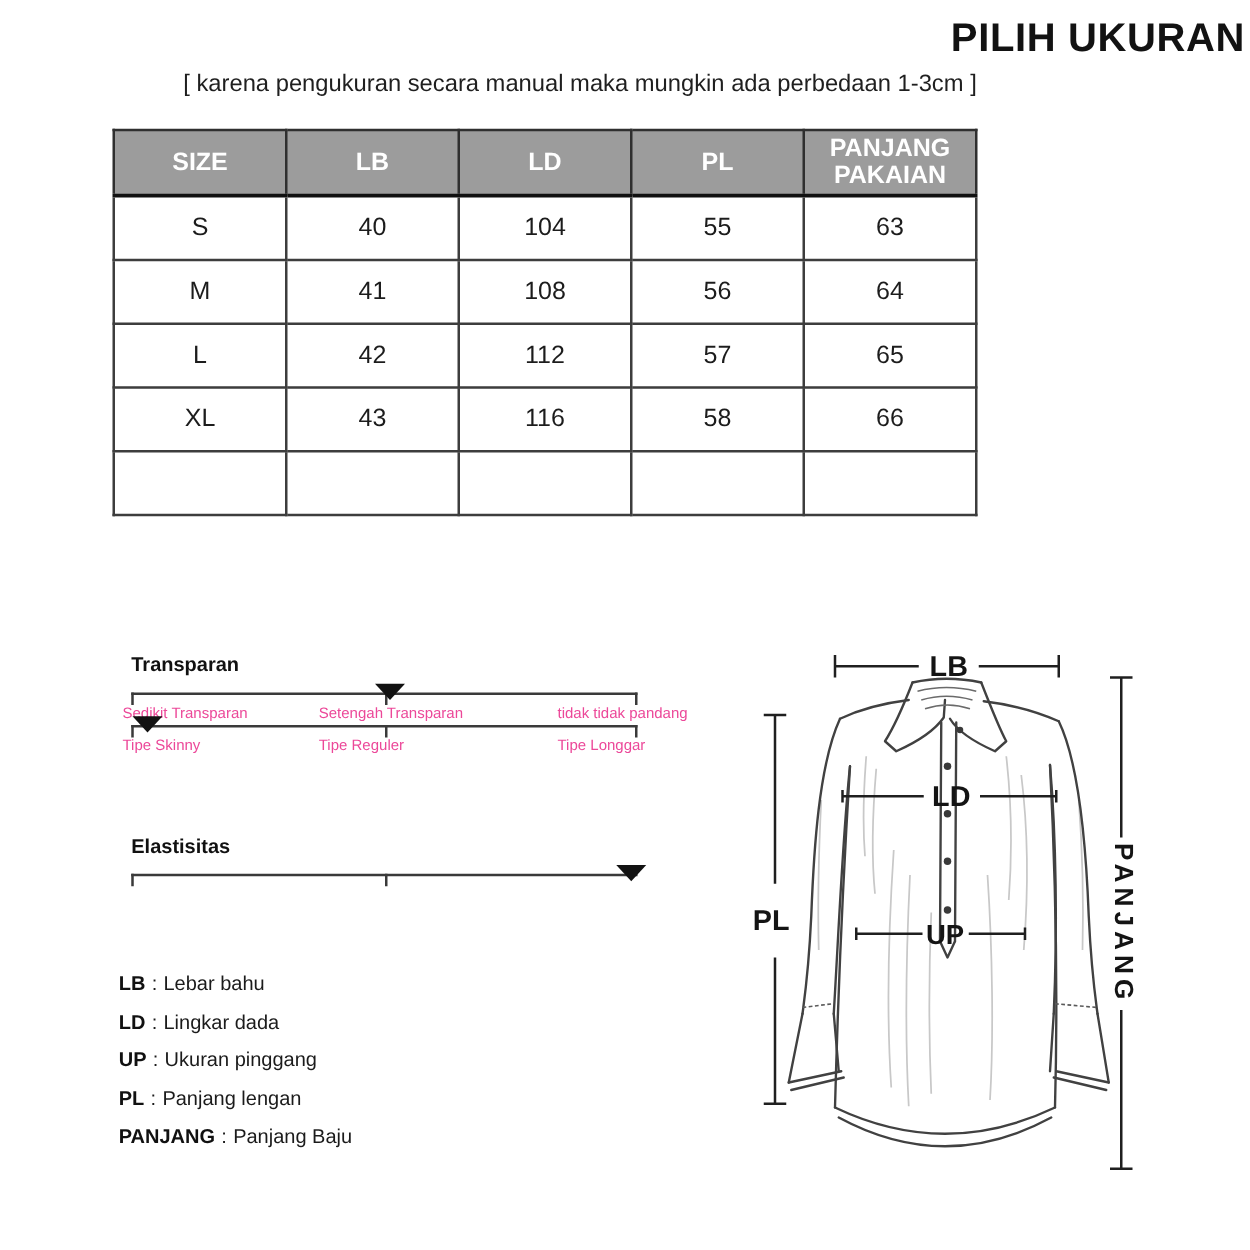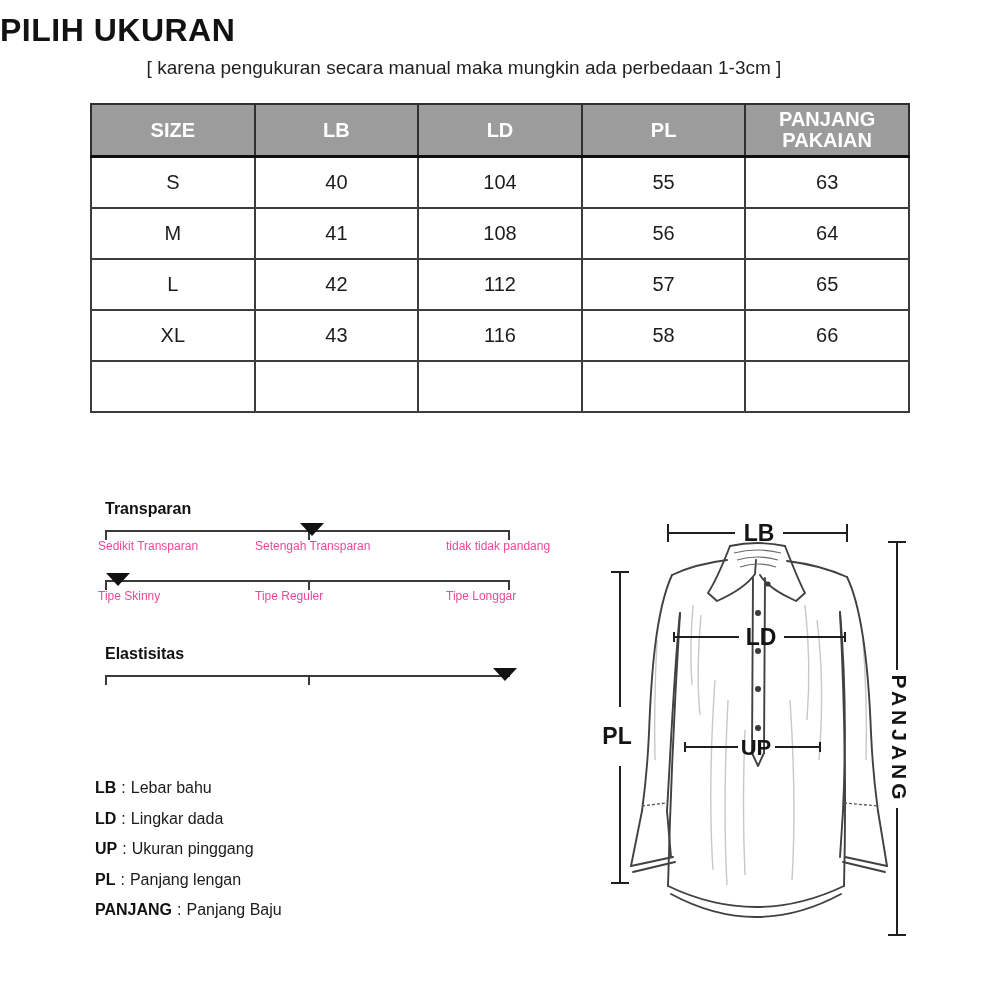--- a/index.html
+++ b/index.html
@@ -4,48 +4,48 @@
 <style>
   html,body{margin:0;padding:0;}
   body{
     width:1000px;height:1000px;background:#ffffff;position:relative;
     font-family:"Liberation Sans", sans-serif;color:#1b1b1b;overflow:hidden;
   }
   .abs{position:absolute;}
 
   
   .page-title{
-    top:12px;left:0;width:996px;text-align:left;
+    top:12px;left:0;width:996px;text-align:right;
     font-size:32px;font-weight:800;letter-spacing:.5px;color:#121212;
   }
   .page-subtitle{
     top:57px;left:0;width:928px;text-align:center;
     font-size:19px;color:#1f1f1f;
   }
 
   
   table.size-table{
-    position:absolute;left:90px;top:103px;width:820px;
+    position:absolute;left:90px;top:103px;width:692px;
     border-collapse:collapse;table-layout:fixed;
   }
   .size-table th{
     height:50px;background:#9c9c9c;color:#ffffff;
     font-size:20px;font-weight:bold;line-height:1.05;
     border:2px solid #2f2f2f;border-bottom:3px solid #101010;
     padding:0 4px;text-align:center;word-wrap:break-word;
   }
   .size-table td{
     height:49px;text-align:center;vertical-align:middle;
     font-size:20px;color:#1c1c1c;
     border:2px solid #3d3d3d;background:#ffffff;padding:0;
   }
 
   
   .scale{left:98px;width:505px;}
-  .scale-name{margin-left:7px;font-size:16px;font-weight:bold;color:#111;height:18px;}
+  .scale-name{margin-left:7px;font-size:16px;font-weight:bold;color:#111;height:18px;margin-top:24px;}
   .scale-line{
     position:relative;margin-left:7px;margin-top:12px;
     width:405px;height:2px;background:#3a3a3a;
   }
   .scale-line .tick{
     position:absolute;top:0;width:2px;height:10px;background:#3a3a3a;
   }
   .tick-left{left:0;}
   .tick-mid{left:203px;}
   .tick-right{left:403px;}

